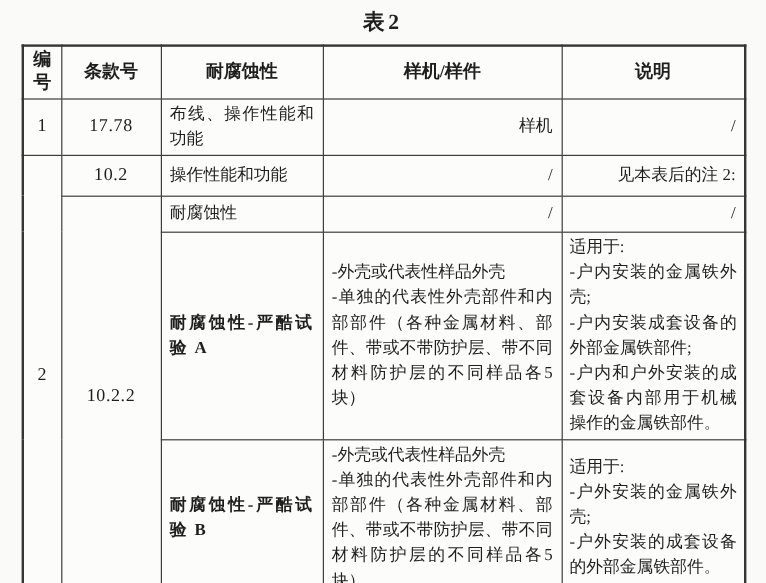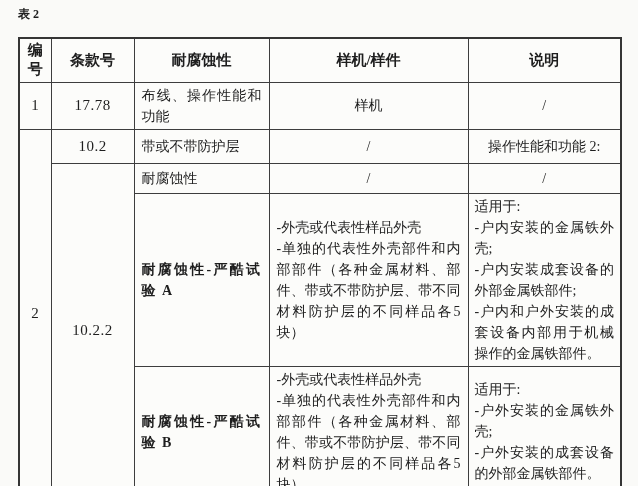--- a/index.html
+++ b/index.html
@@ -8,22 +8,22 @@
     width: 638px; height: 486px;
     background: #fafaf8;
     color: #1e1e1e;
     font-family: "Liberation Serif", "DejaVu Serif", serif;
     position: relative;
     overflow: hidden;
   }
   .doc-title {
     position: absolute;
     left: 18px; top: 6px; width: 602px;
-    text-align: left;
-    font-size: 12px; font-weight: bold;
+    text-align: center;
+    font-size: 18px; font-weight: bold;
     letter-spacing: 3px;
   }
   table.t2 {
     position: absolute;
     left: 18px; top: 37px;
     width: 602px;
     border-collapse: collapse;
     table-layout: fixed;
     border: 2px solid #353535;
     background: #fcfcfa;
@@ -36,21 +36,21 @@
     overflow: hidden;
     vertical-align: middle;
   }
   th {
     font-weight: bold;
     font-size: 15px;
     text-align: center;
     padding: 2px 1px;
     line-height: 19px;
   }
-  .c   { text-align: center; }
+  .c   { text-align: right; }
   .num { font-size: 15px; text-align: center; letter-spacing: 0.5px; }
   .j   { text-align: justify; }
   .pre { white-space: pre-line; }
   .item { letter-spacing: 1.5px; font-weight: bold; }
   .note { padding: 2px 6px; margin-left: 35px; }
 </style>
 </head>
 <body>
 
 <div class="doc-title">表2</div>
@@ -74,23 +74,23 @@
     <tr style="height:37px">
       <td class="num">1</td>
       <td class="num">17.78</td>
       <td class="j">布线、操作性能和功能</td>
       <td class="c">样机</td>
       <td class="c">/</td>
     </tr>
     <tr style="height:34px">
       <td class="num" rowspan="4">2</td>
       <td class="num">10.2</td>
-      <td class="j">带或不带防护层</td>
+      <td class="j">操作性能和功能</td>
       <td class="c">/</td>
-      <td class="c">操作性能和功能 2:</td>
+      <td class="c">见本表后的注 2:</td>
     </tr>
     <tr style="height:30px">
       <td class="num" rowspan="3">10.2.2</td>
       <td>耐腐蚀性</td>
       <td class="c">/</td>
       <td class="c">/</td>
     </tr>
     <tr style="height:161px">
       <td class="j item">耐腐蚀性-严酷试验 A</td>
       <td class="j pre">-外壳或代表性样品外壳

